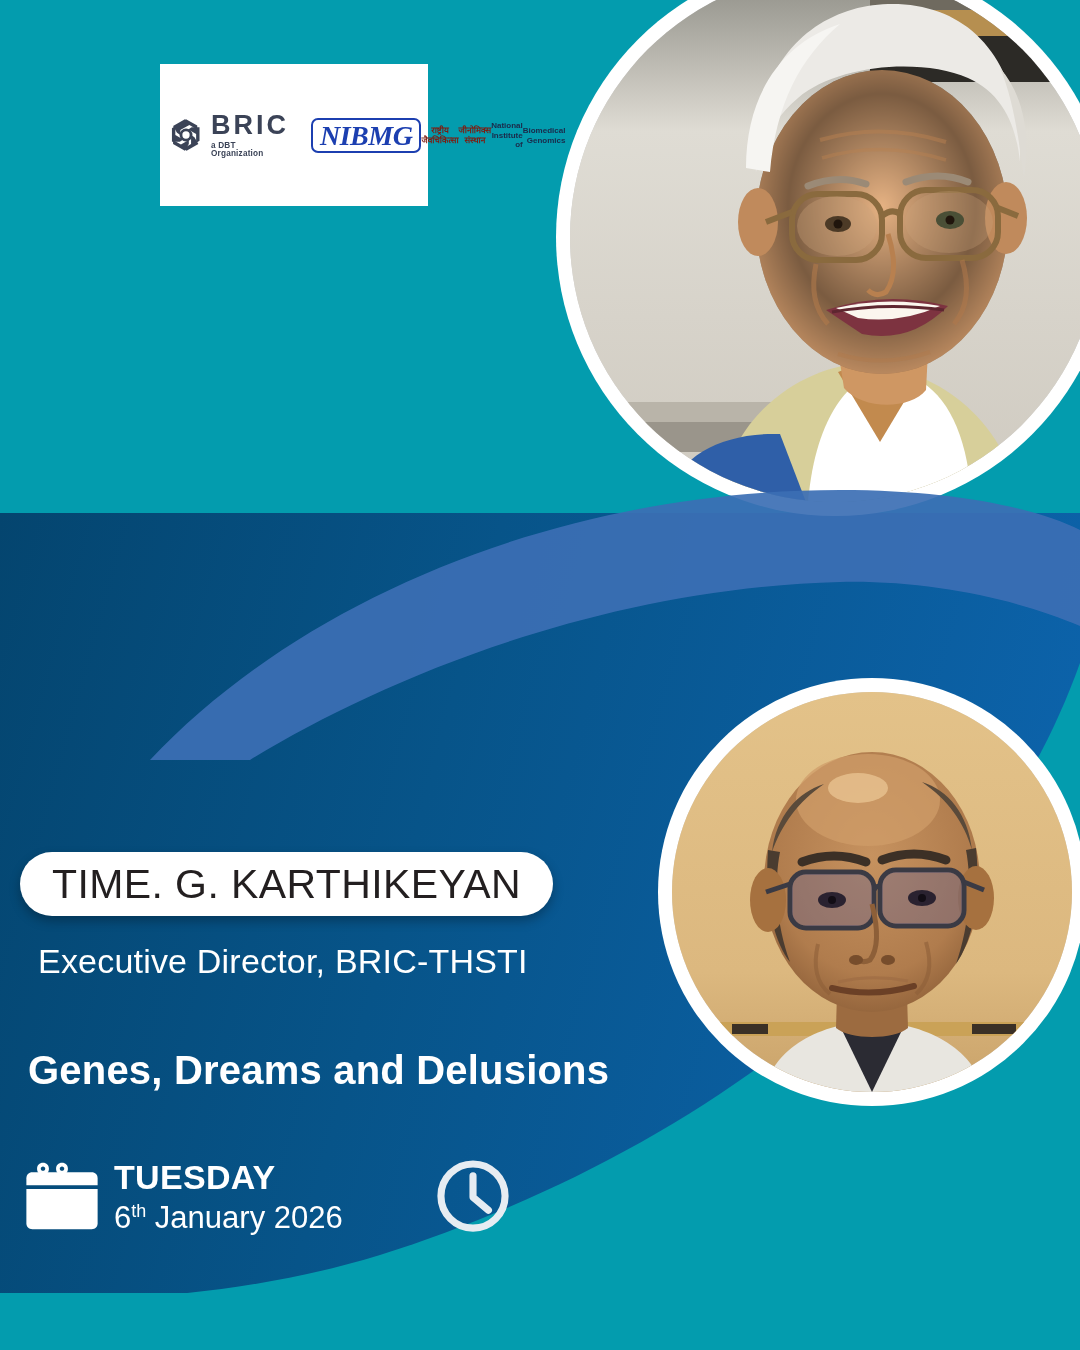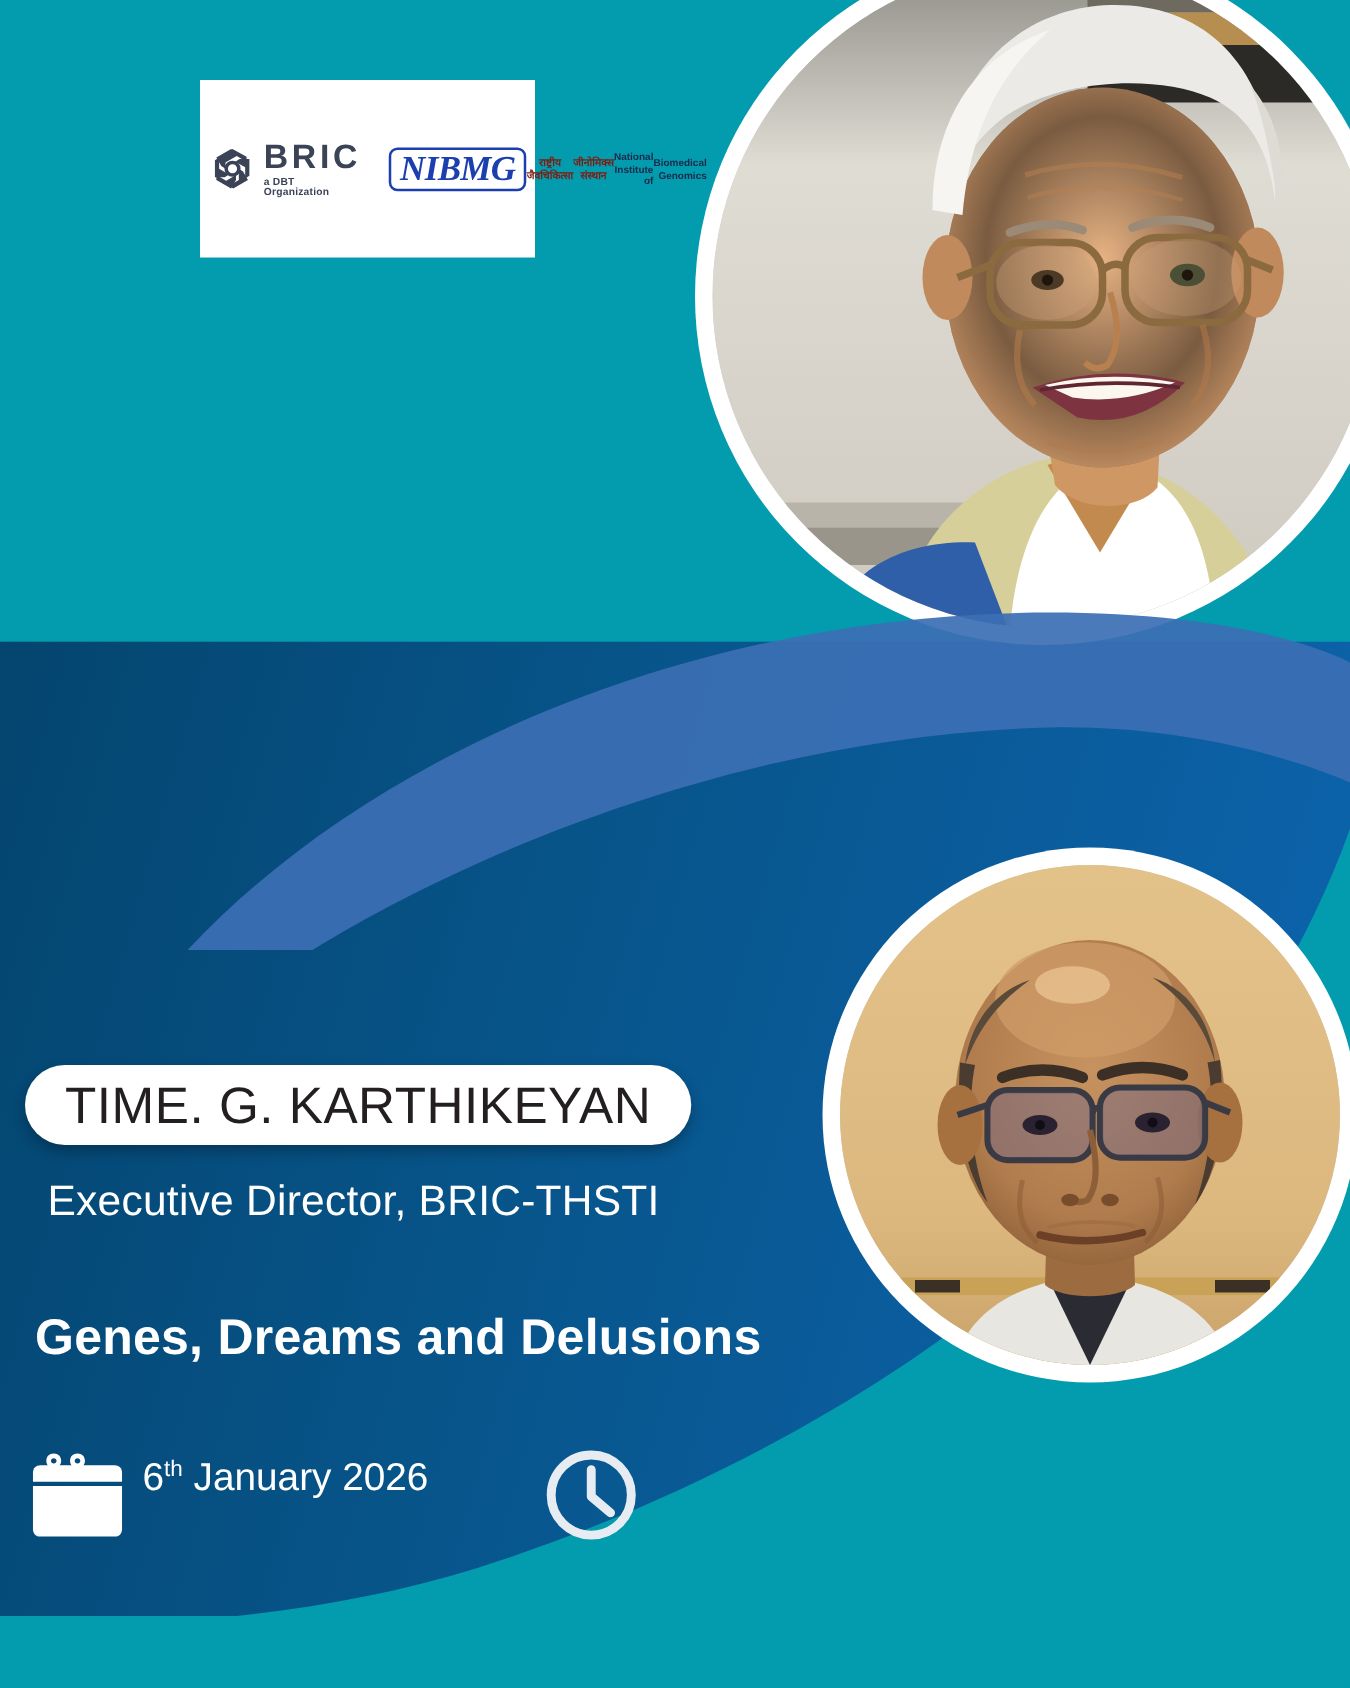--- a/index.html
+++ b/index.html
@@ -427,20 +427,21 @@
     <div class="info-item">
       <svg class="info-icon" viewBox="0 0 64 64" xmlns="http://www.w3.org/2000/svg">
         <g fill="#ffffff">
           <path d="M16 4 c-3 0 -5 2 -5 5 c0 3 2 5 5 5 c3 0 5-2 5-5 c0-3 -2-5 -5-5 z m0 3.2 c1.1 0 1.9 .8 1.9 1.8 c0 1 -.8 1.8 -1.9 1.8 c-1.1 0 -1.9 -.8 -1.9 -1.8 c0 -1 .8 -1.8 1.9 -1.8 z"></path>
           <path d="M32 4 c-3 0 -5 2 -5 5 c0 3 2 5 5 5 c3 0 5-2 5-5 c0-3 -2-5 -5-5 z m0 3.2 c1.1 0 1.9 .8 1.9 1.8 c0 1 -.8 1.8 -1.9 1.8 c-1.1 0 -1.9 -.8 -1.9 -1.8 c0 -1 .8 -1.8 1.9 -1.8 z"></path>
           <path d="M7 12 h50 c3 0 5 2 5 5 v6 H2 v-6 c0-3 2-5 5-5 z"></path>
           <path d="M2 26 h60 v29 c0 3 -2 5 -5 5 H7 c-3 0 -5-2 -5-5 z"></path>
         </g>
       </svg>
       <div class="info-text">
+        <div class="info-label">TUESDAY</div>
         <div class="info-value"><span>6</span><sup>th</sup><span> January 2026</span></div>
       </div>
     </div>
 
     <div class="info-item">
       <svg class="info-icon" viewBox="0 0 64 64" xmlns="http://www.w3.org/2000/svg">
         <circle cx="32" cy="32" r="27" fill="none" stroke="#e6ecf2" stroke-width="6"></circle>
         <path d="M32 15 V33 L45 44" fill="none" stroke="#e6ecf2" stroke-width="6" stroke-linecap="round" stroke-linejoin="round"></path>
       </svg>
     </div>

